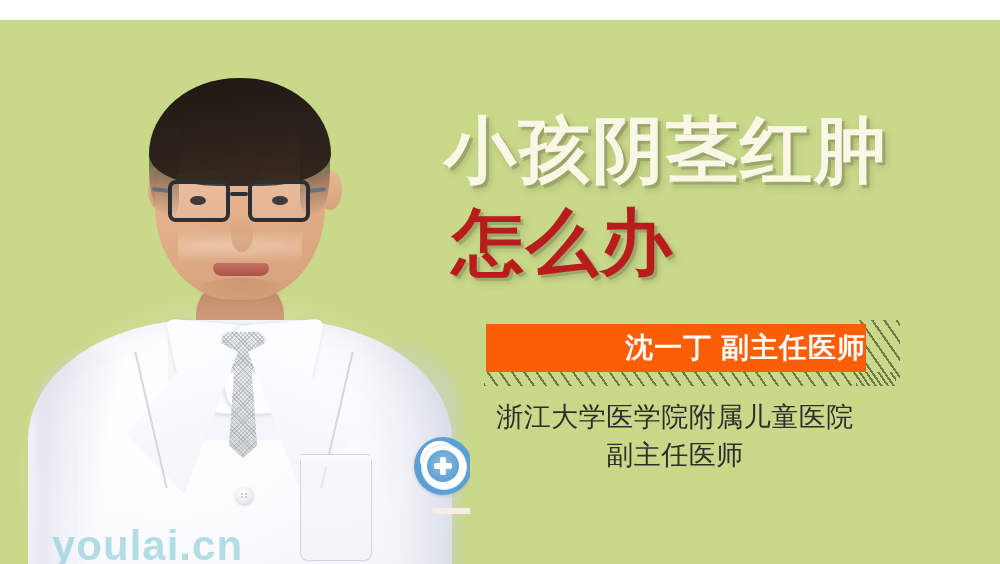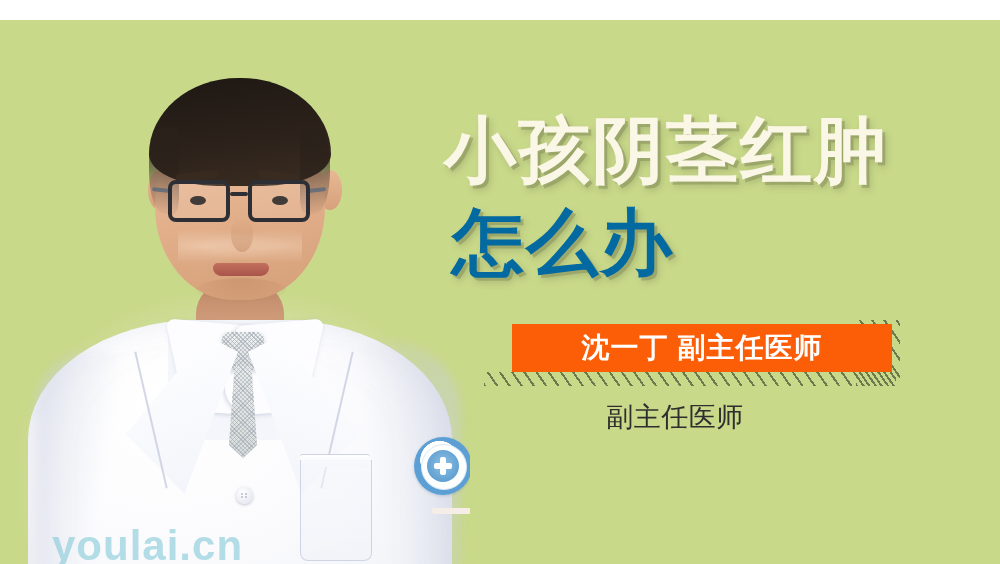--- a/index.html
+++ b/index.html
@@ -444,21 +444,21 @@
     text-shadow:
       3px 3px 0 rgba(120,128,80,0.40),
       4px 5px 7px rgba(100,110,70,0.30);
   }
   .title-line-1 {
     color: #fbf7e6;
     text-align: left;
     padding-left: 12px;
   }
   .title-line-2 {
-    color: #0369a1;
+    color: #b91c1c;
     text-align: left;
     padding-left: 20px;
   }
 
   
   .hatch-right {
     position: absolute;
     left: 856px;
     top: 300px;
     width: 44px;
@@ -476,28 +476,28 @@
     width: 412px;
     height: 14px;
     background: repeating-linear-gradient(
       55deg,
       #6e7a4e 0 2px,
       rgba(0,0,0,0) 2px 10px
     );
   }
   .banner {
     position: absolute;
-    left: 512px;
+    left: 486px;
     top: 304px;
     width: 380px;
     height: 48px;
     background: #fb5e07;
     display: flex;
     align-items: center;
-    justify-content: center;
+    justify-content: flex-end;
   }
   .banner-text {
     color: #ffffff;
     font-size: 28px;
     font-weight: 700;
     letter-spacing: 1px;
     white-space: nowrap;
   }
 
   
@@ -595,18 +595,19 @@
     <div class="title-line title-line-2">怎么办</div>
   </div>
 
   <div class="hatch-right"></div>
   <div class="hatch-bottom"></div>
   <div class="banner">
     <span class="banner-text">沈一丁  副主任医师</span>
   </div>
 
   <div class="affiliation">
+    <div>浙江大学医学院附属儿童医院</div>
     <div>副主任医师</div>
   </div>
 
   <div class="watermark">youlai.cn</div>
 
 </div>
 
 </body></html>

